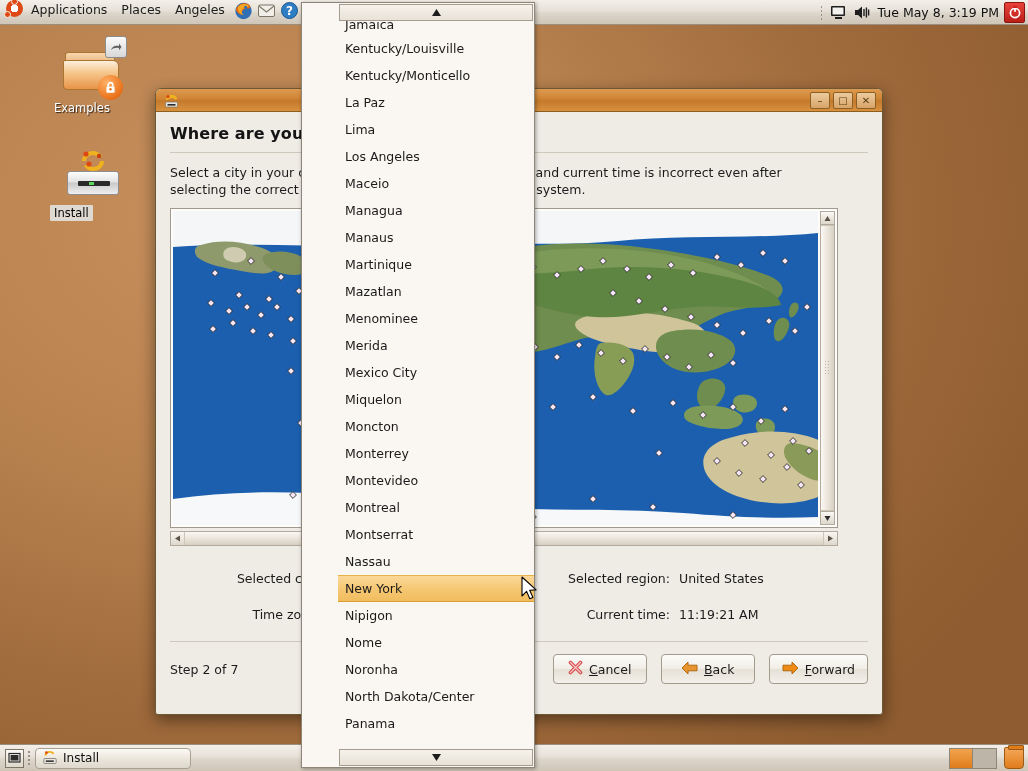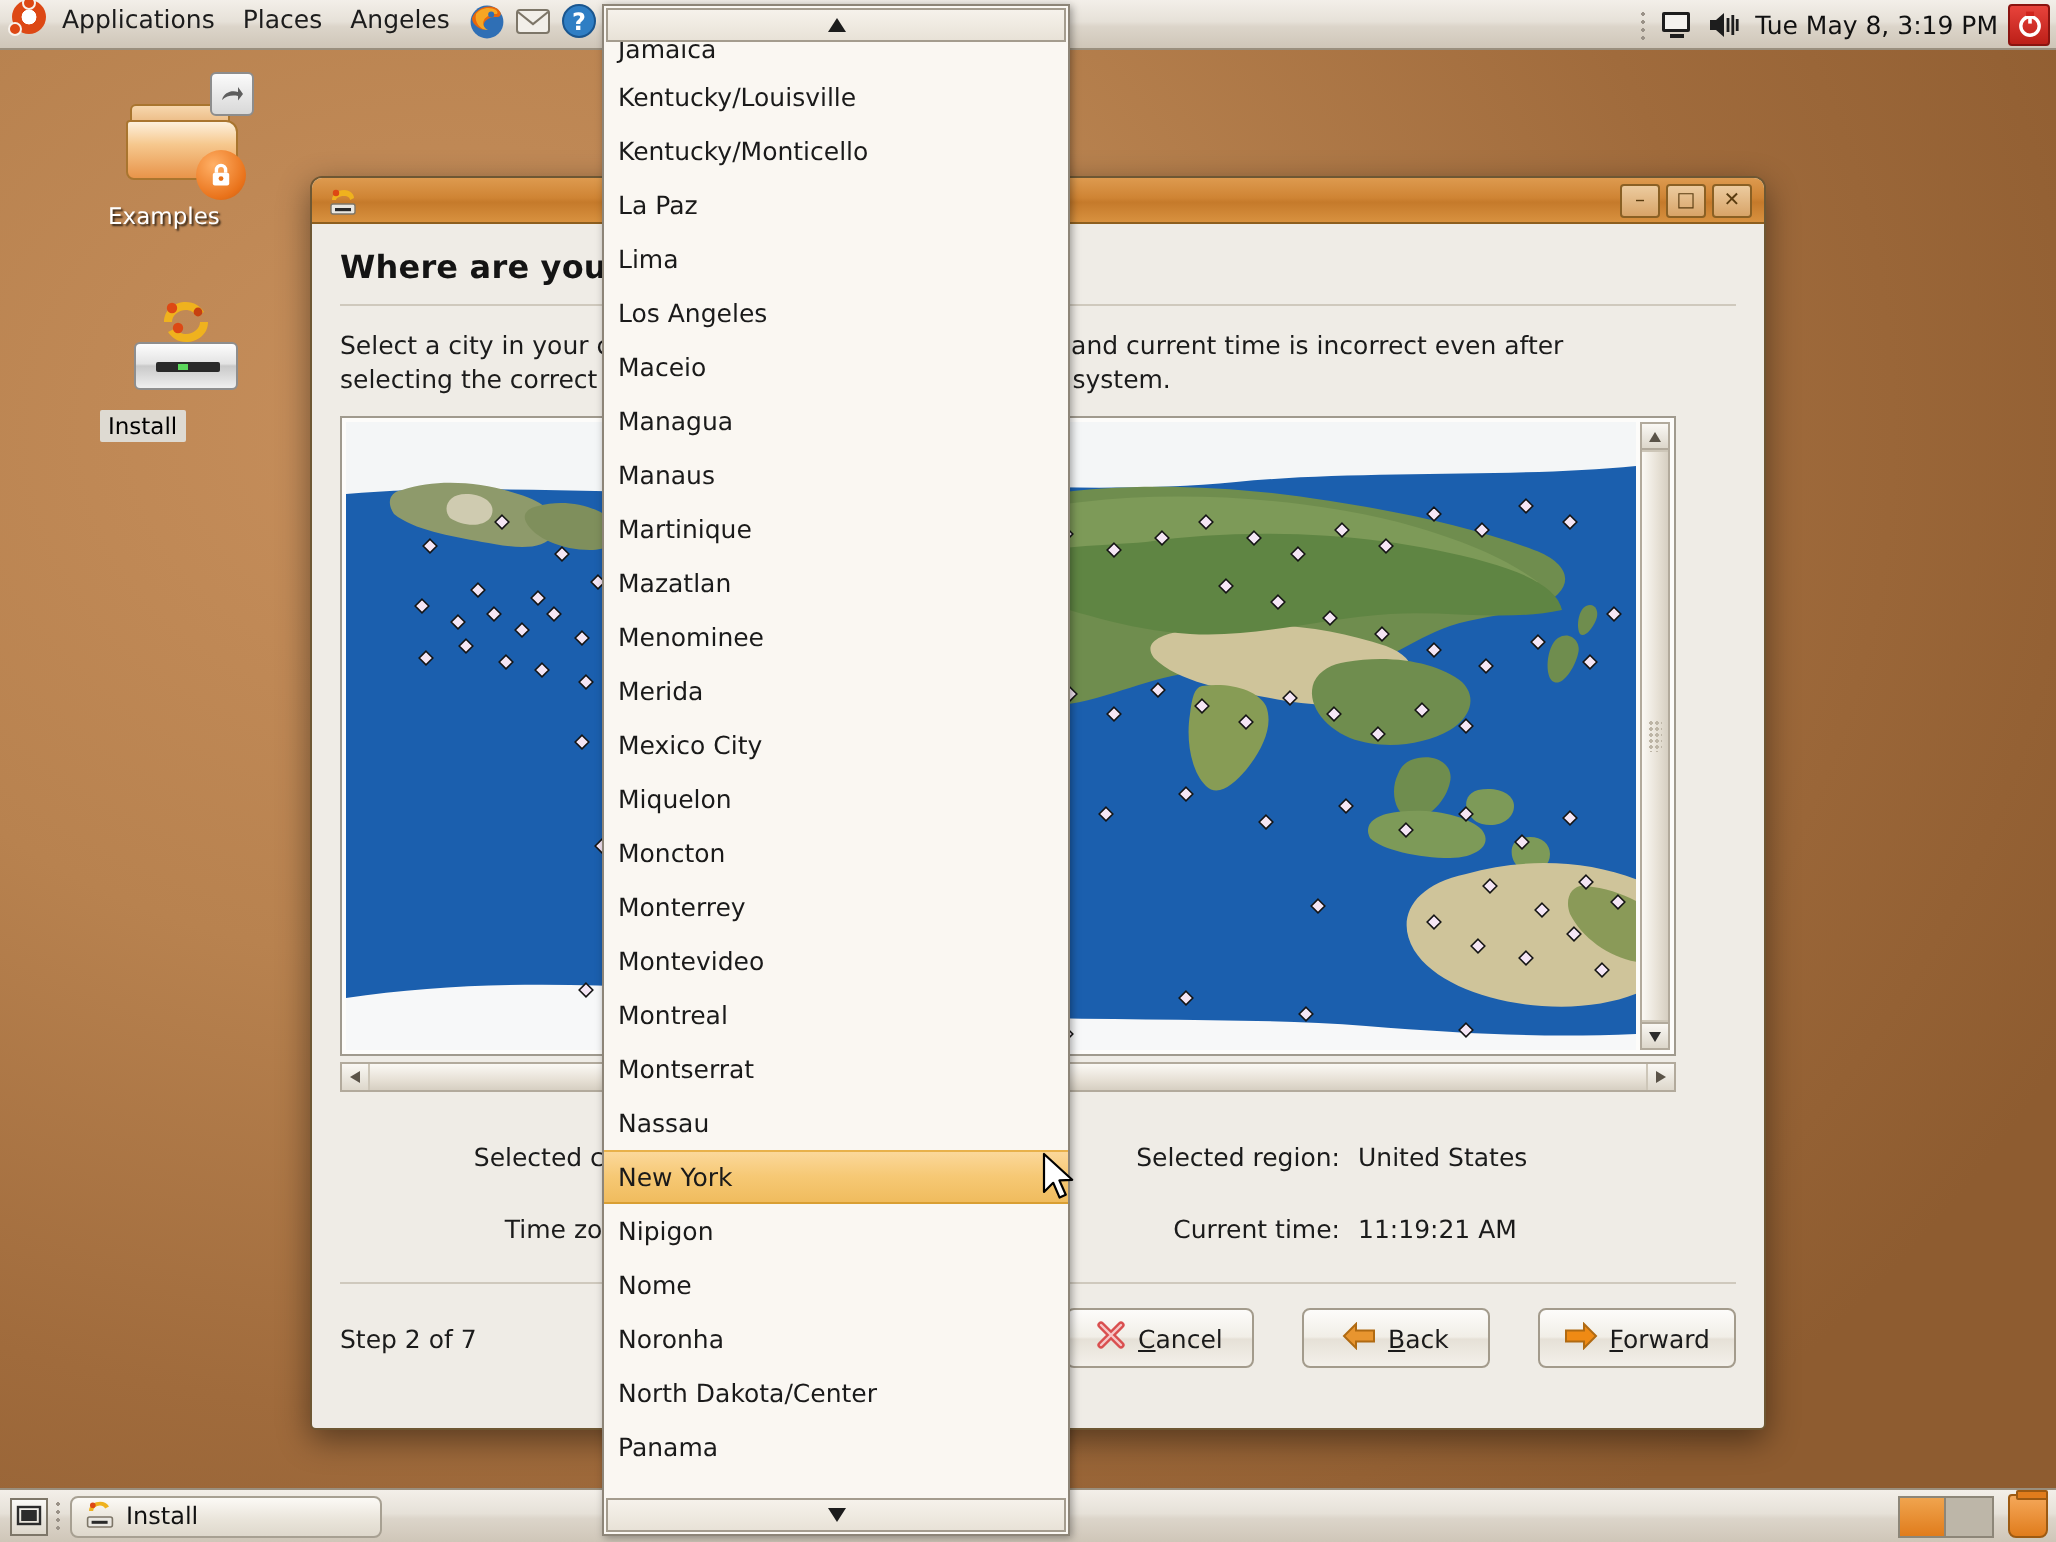--- a/index.html
+++ b/index.html
@@ -187,38 +187,39 @@
   .fcol { width: 350px; }
   .frow { display: flex; height: 36px; align-items: center; }
   .flabel { width: 160px; text-align: right; padding-right: 9px; }
   .fvalue { }
 
   #footer-rule { height:1px; background:#cfc9bd; margin: 9px 14px 0 14px;}
   #footer {
     display: flex; align-items: center; padding: 12px 14px 0 14px;
   }
   #step-label { font-size: 12.5px; color:#1b1b1b; }
-  #btns { margin-left: auto; display: flex; gap: 24px; }
+  #btns { margin-left: auto; display: flex; gap: 14px; }
   .btn {
     min-width: 94px; height: 30px; padding: 0 12px;
     background: linear-gradient(180deg,#fdfcfa 0%,#f1eee7 48%,#e6e1d7 52%,#f3f0ea 100%);
     border: 1px solid #a39b8c; border-radius: 4px;
     display: flex; align-items: center; justify-content: center; gap: 6px;
     font-size: 12.5px; color: #1a1a1a;
   }
   .btn .u { text-decoration: underline; }
 
   
   #dropdown {
     position: absolute; left: 301px; top: 2px; width: 234px; height: 766px;
     background: #faf7f2; border: 1px solid #8e8madd;
     border: 1px solid #8d8578;
     z-index: 100;
     display: flex; flex-direction: column;
     box-shadow: 1px 1px 4px rgba(0,0,0,.35);
+    padding-left: 36px;
   }
   .dd-scroll-btn {
     height: 17px; flex: none;
     background: linear-gradient(180deg,#f6f2eb,#e8e2d7);
     border: 1px solid #a49c8e;
     display:flex; align-items:center; justify-content:center;
   }
   #dd-top { margin: 1px 1px 0 1px; }
   #dd-bot { margin: 0 1px 1px 1px; }
   #dd-list { flex: 1; overflow: hidden; background:#faf7f2; position: relative; }

